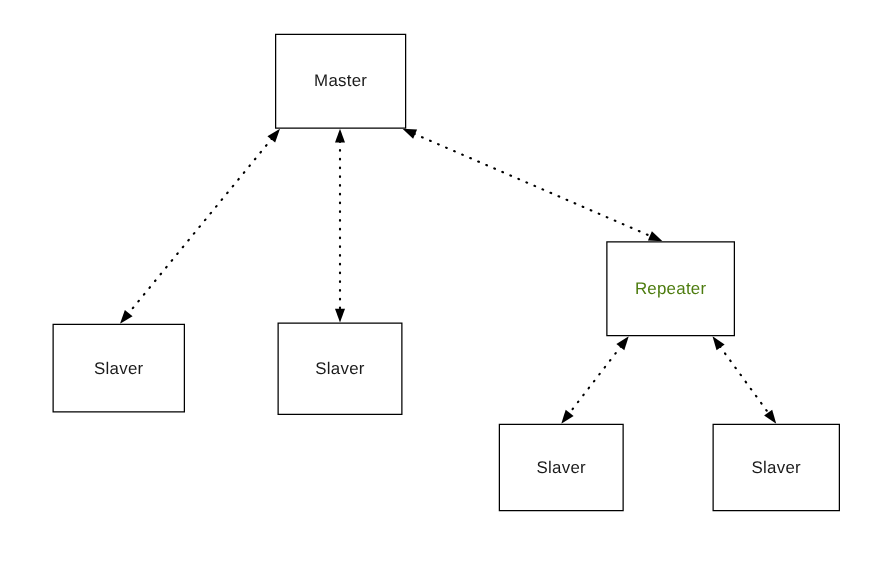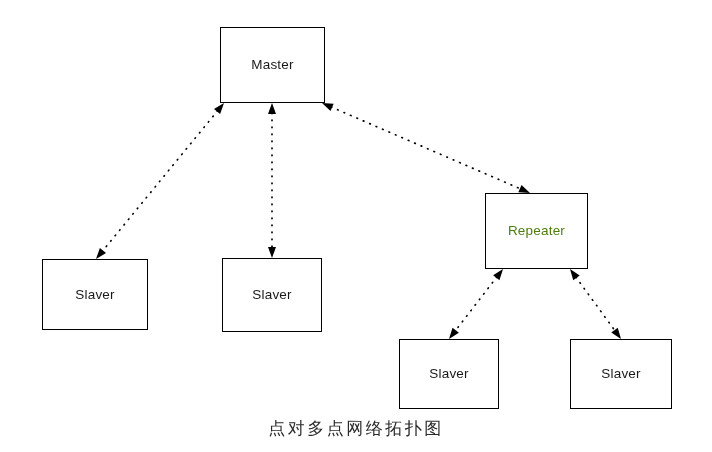--- a/index.html
+++ b/index.html
@@ -97,14 +97,13 @@
   <div class="node" style="left: 485px; top: 193px; width: 103px; height: 76px; border-color: rgb(0, 0, 0);">
     <span class="node-label" style="color: #4d7c0f;">Repeater</span>
   </div>
   <div class="node" style="left: 399px; top: 339px; width: 100px; height: 70px; border-color: rgb(0, 0, 0);">
     <span class="node-label" style="color: rgb(26, 26, 26);">Slaver</span>
   </div>
   <div class="node" style="left: 570px; top: 339px; width: 102px; height: 70px; border-color: rgb(0, 0, 0);">
     <span class="node-label" style="color: rgb(26, 26, 26);">Slaver</span>
   </div>
 
-  <div class="caption">点对多点网络拓扑图</div>
 </div>
 
 </body></html>

